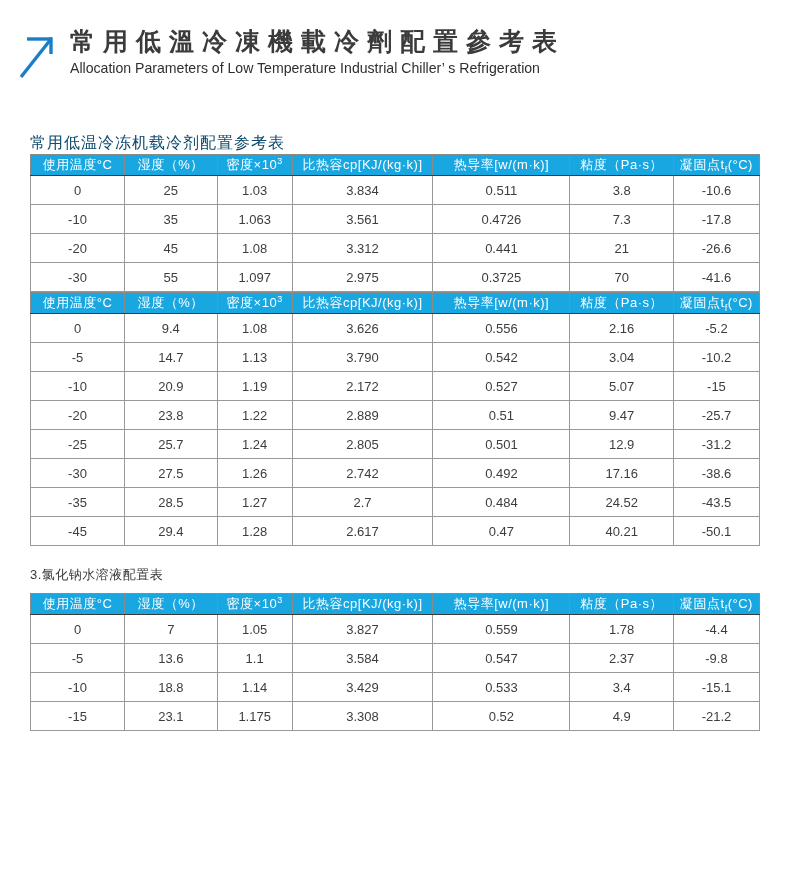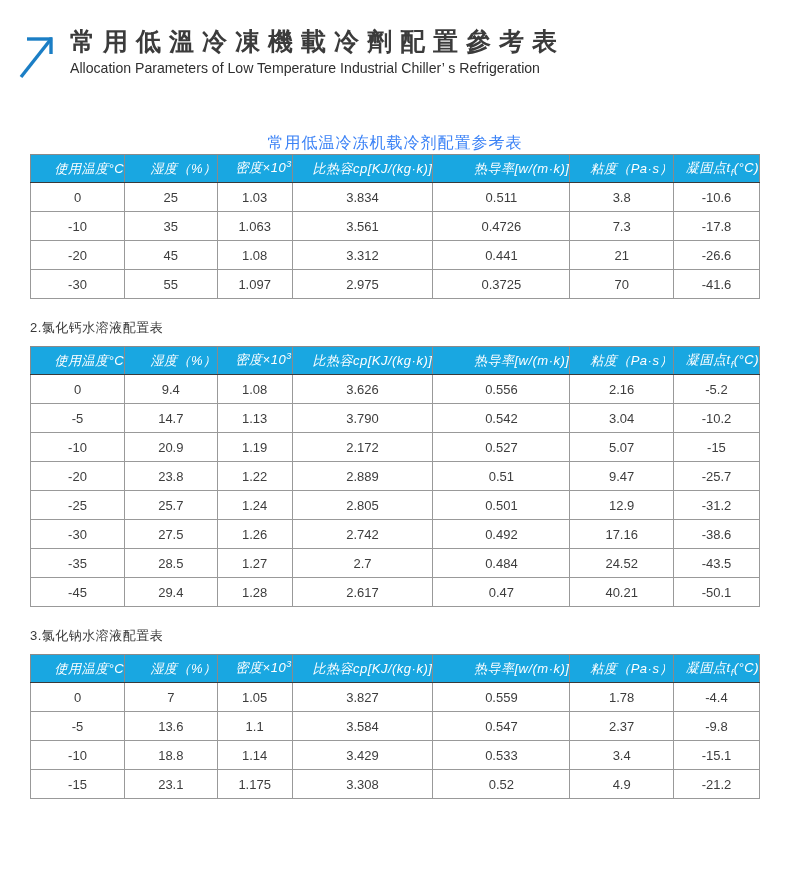--- a/index.html
+++ b/index.html
@@ -22,38 +22,38 @@
     letter-spacing: 8px; white-space: nowrap; line-height: 1.15;
   }
   .brand-subtitle {
     font-size: 15px; font-weight: 400; color: #2f2f2f;
     letter-spacing: 0px; margin-top: 3px; white-space: nowrap;
     transform: scaleX(0.94); transform-origin: left center;
   }
   
   .content { width: 730px; margin: 0 auto; }
   .doc-title {
-    text-align: center; font-size: 16px; font-weight: 500;
-    color: #3b82f6; margin-top: 52px; letter-spacing: 1px;
+    font-size: 16px; font-weight: 500;
+    color: #0c4a6e; margin-top: 52px; letter-spacing: 1px;
   }
   .section-label {
     font-size: 13px; font-weight: 400; color: #383838;
     margin-top: 17px; margin-bottom: 9px; letter-spacing: 0.5px;
   }
   .section-label.later { margin-top: 20px; }
   
   table {
     width: 100%; border-collapse: collapse; table-layout: fixed;
     border: 1px solid #5f5f5f;
   }
   th {
     background: #19a7e1; color: #ffffff; font-weight: 400;
-    font-size: 13px; height: 28px; text-align: right;
+    font-size: 13px; height: 21px; text-align: center;
     border: 1px solid #8a8a8a; border-bottom: 1px solid #3a3a3a;
-    letter-spacing: 0.5px; overflow: hidden; white-space: nowrap; font-style: italic;
+    letter-spacing: 0.5px; overflow: hidden; white-space: nowrap;
   }
   td {
     background: #ffffff; color: #3d3d3d; font-size: 13px;
     height: 29px; text-align: center; border: 1px solid #999999;
     white-space: nowrap;
   }
   sup { font-size: 9px; vertical-align: super; }
   sub { font-size: 9px; vertical-align: sub; }
 </style>
 </head>
@@ -130,21 +130,20 @@
           <td>55</td>
           <td>1.097</td>
           <td>2.975</td>
           <td>0.3725</td>
           <td>70</td>
           <td>-41.6</td>
         </tr>
       </tbody>
   </table>
 
-  <h3 class="section-label later">2.氯化钙水溶液配置表</h3>
   <table>
     <colgroup>
         <col style="width: 12.9%;">
         <col style="width: 12.7%;">
         <col style="width: 10.3%;">
         <col style="width: 19.3%;">
         <col style="width: 18.8%;">
         <col style="width: 14.2%;">
         <col style="width: 11.8%;">
       </colgroup>

